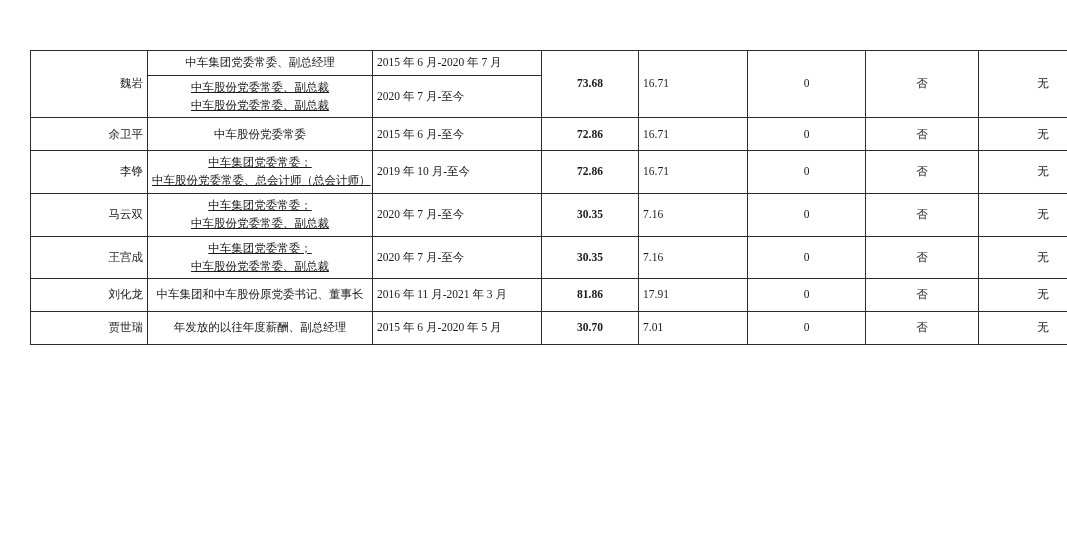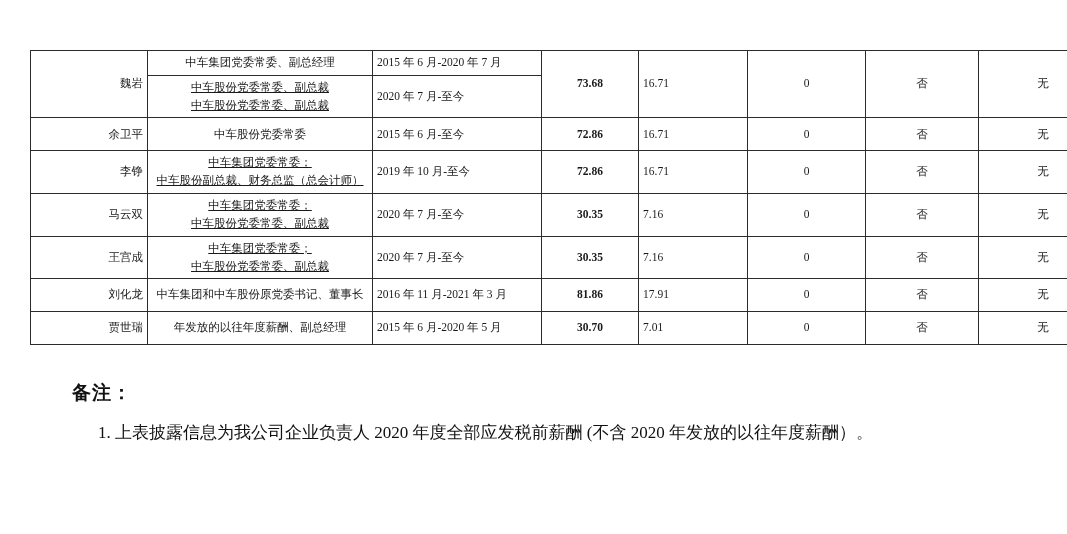--- a/index.html
+++ b/index.html
@@ -142,21 +142,21 @@
           <td class="c-other">0</td>
           <td class="c-incentive">否</td>
           <td class="c-extra">无</td>
         </tr>
 
         <tr>
           <td class="c-name">李铮</td>
           <td class="c-post">
             <div class="post-lines">
               <div>中车集团党委常委；</div>
-              <div>中车股份副总裁、财务总监（总会计师）</div>
+              <div>中车股份党委常委、总会计师（总会计师）</div>
             </div>
           </td>
           <td class="c-term">2019 年 10 月-至今</td>
           <td class="c-pre">72.86</td>
           <td class="c-deduct">16.71</td>
           <td class="c-other">0</td>
           <td class="c-incentive">否</td>
           <td class="c-extra">无</td>
         </tr>
 
@@ -211,18 +211,14 @@
           <td class="c-deduct">7.01</td>
           <td class="c-other">0</td>
           <td class="c-incentive">否</td>
           <td class="c-extra">无</td>
         </tr>
 
       </tbody>
     </table>
   </div>
 
-  <div class="notes">
-    <div class="notes-title">备注：</div>
-    <div class="notes-body">1. 上表披露信息为我公司企业负责人 2020 年度全部应发税前薪酬 (不含 2020 年发放的以往年度薪酬）。</div>
-  </div>
 
 </div>
 
 </body></html>

